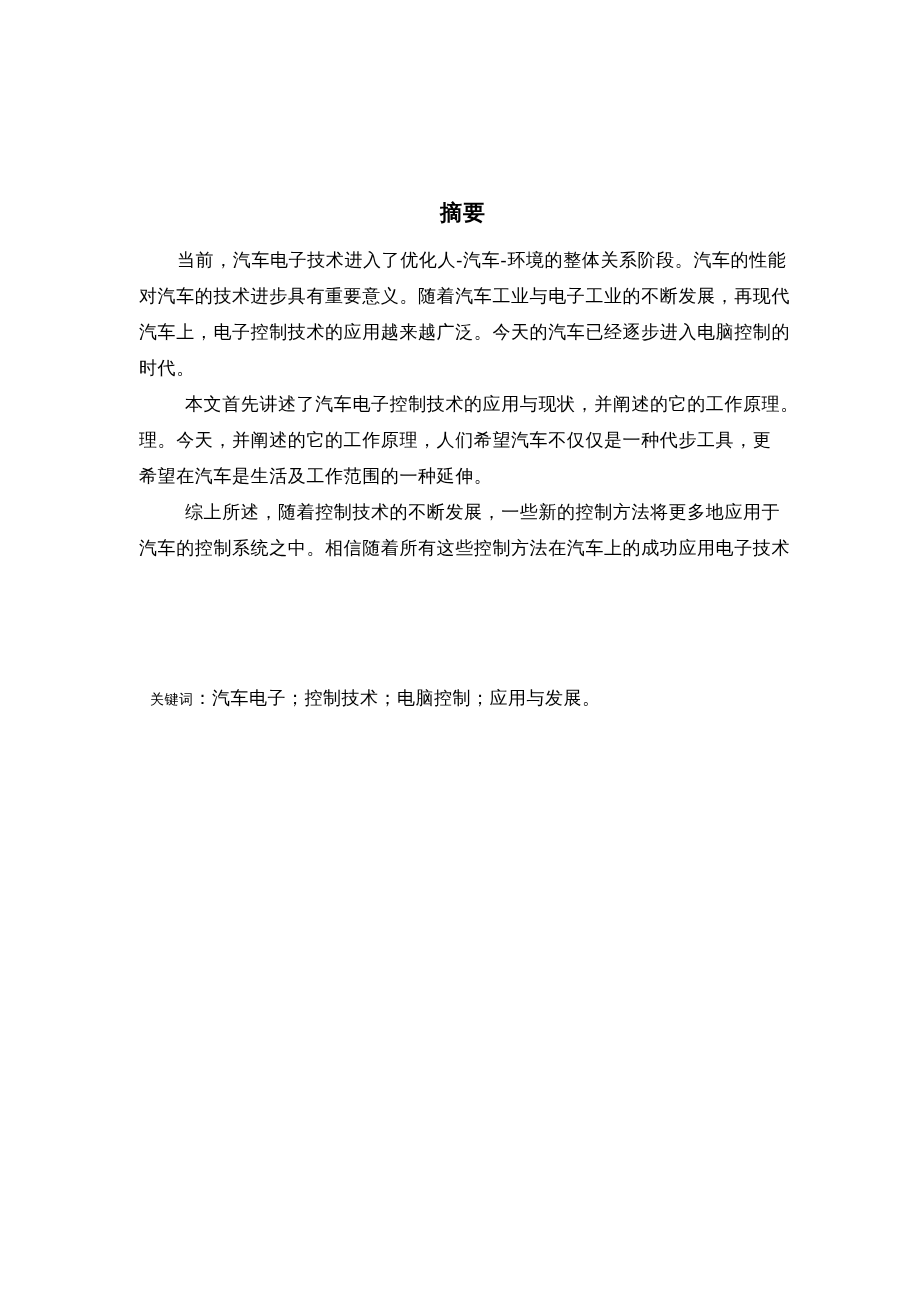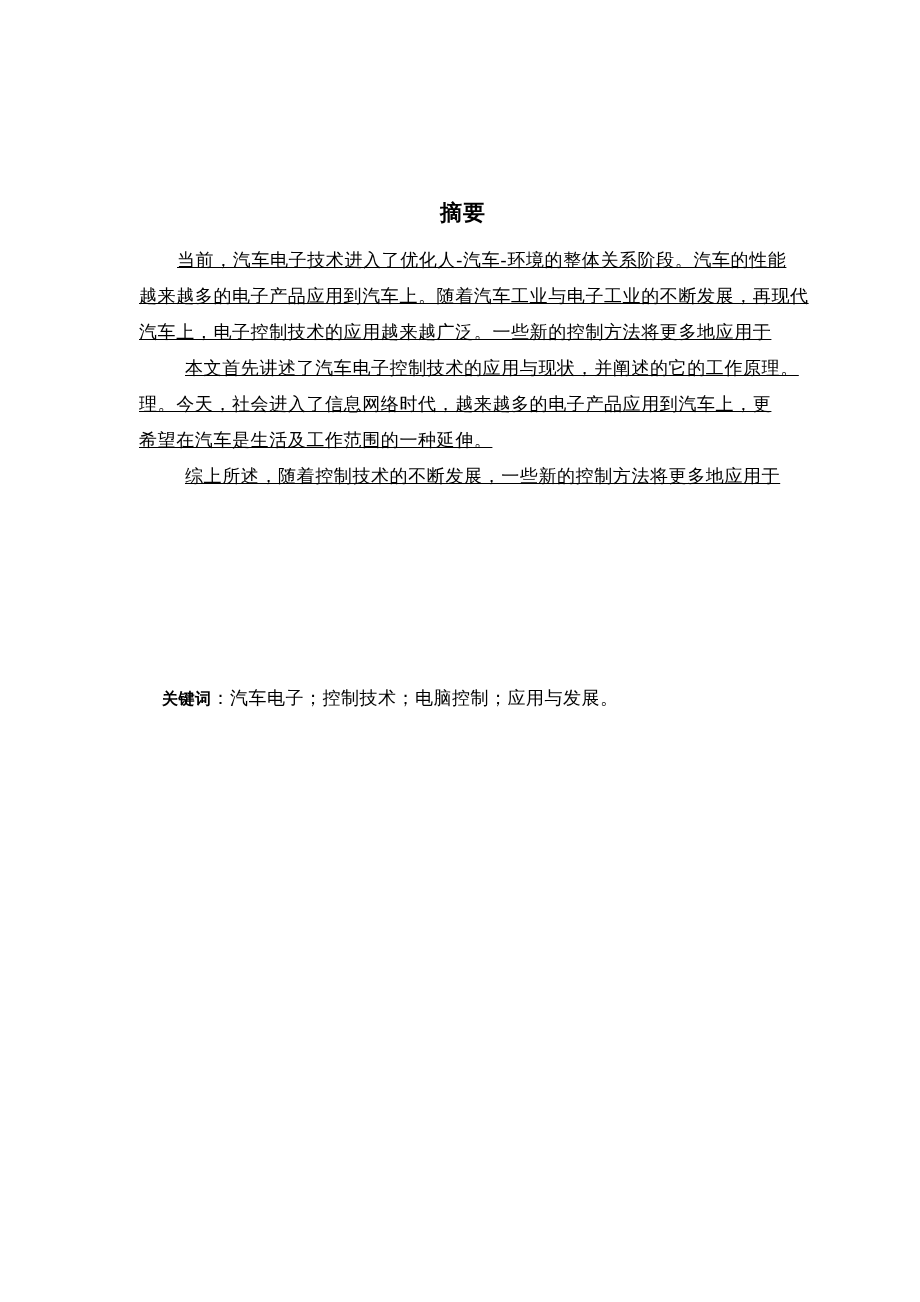--- a/index.html
+++ b/index.html
@@ -4,42 +4,44 @@
   <style>
     html, body { margin: 0; padding: 0; background: #ffffff; }
     body { width: 920px; height: 1302px; position: relative; overflow: hidden;
            font-family: "DejaVu Sans", "Liberation Sans", sans-serif; color: #000; }
     .page { position: absolute; left: 0; top: 0; width: 920px; height: 1302px; background: #fff; }
     .title { position: absolute; top: 198px; left: 0; width: 926px; text-align: center;
              font-size: 22px; font-weight: bold; line-height: 30px; letter-spacing: 1px; }
     .body { position: absolute; left: 139px; top: 242px; width: 650px;
             font-size: 18px; line-height: 36px; letter-spacing: 0.6px; }
     .line { display: block; white-space: nowrap; height: 36px; }
-    .para { display: block; text-decoration: underline; }
+    .para { display: block; }
     .keywords { position: absolute; left: 150px; top: 683px; font-size: 18px; line-height: 30px; white-space: nowrap; letter-spacing: 0.5px; }
-    .kw-label { font-weight: bold; font-size: 16px; margin-left: 12px; }
+    .kw-label { font-weight: normal; font-size: 14px; }
   </style>
 </head>
 <body>
 
 <div class="page">
   <div class="title">摘要</div>
 
   <div class="body">
     <div class="para">
       <span class="line" style="padding-left:38px">当前，汽车电子技术进入了优化人-汽车-环境的整体关系阶段。汽车的性能</span>
-      <span class="line">越来越多的电子产品应用到汽车上。随着汽车工业与电子工业的不断发展，再现代</span>
-      <span class="line">汽车上，电子控制技术的应用越来越广泛。一些新的控制方法将更多地应用于</span>
+      <span class="line">对汽车的技术进步具有重要意义。随着汽车工业与电子工业的不断发展，再现代</span>
+      <span class="line">汽车上，电子控制技术的应用越来越广泛。今天的汽车已经逐步进入电脑控制的</span>
+      <span class="line">时代。</span>
     </div>
     <div class="para">
       <span class="line" style="padding-left:46px">本文首先讲述了汽车电子控制技术的应用与现状，并阐述的它的工作原理。</span>
-      <span class="line">理。今天，社会进入了信息网络时代，越来越多的电子产品应用到汽车上，更</span>
+      <span class="line">理。今天，并阐述的它的工作原理，人们希望汽车不仅仅是一种代步工具，更</span>
       <span class="line">希望在汽车是生活及工作范围的一种延伸。</span>
     </div>
     <div class="para">
       <span class="line" style="padding-left:46px">综上所述，随着控制技术的不断发展，一些新的控制方法将更多地应用于</span>
+      <span class="line">汽车的控制系统之中。相信随着所有这些控制方法在汽车上的成功应用电子技术</span>
     </div>
   </div>
 
   <div class="keywords">
     <span class="kw-label">关键词</span><span>：</span><span>汽车电子；控制技术；电脑控制；应用与发展。</span>
   </div>
 </div>
 
 </body></html>

